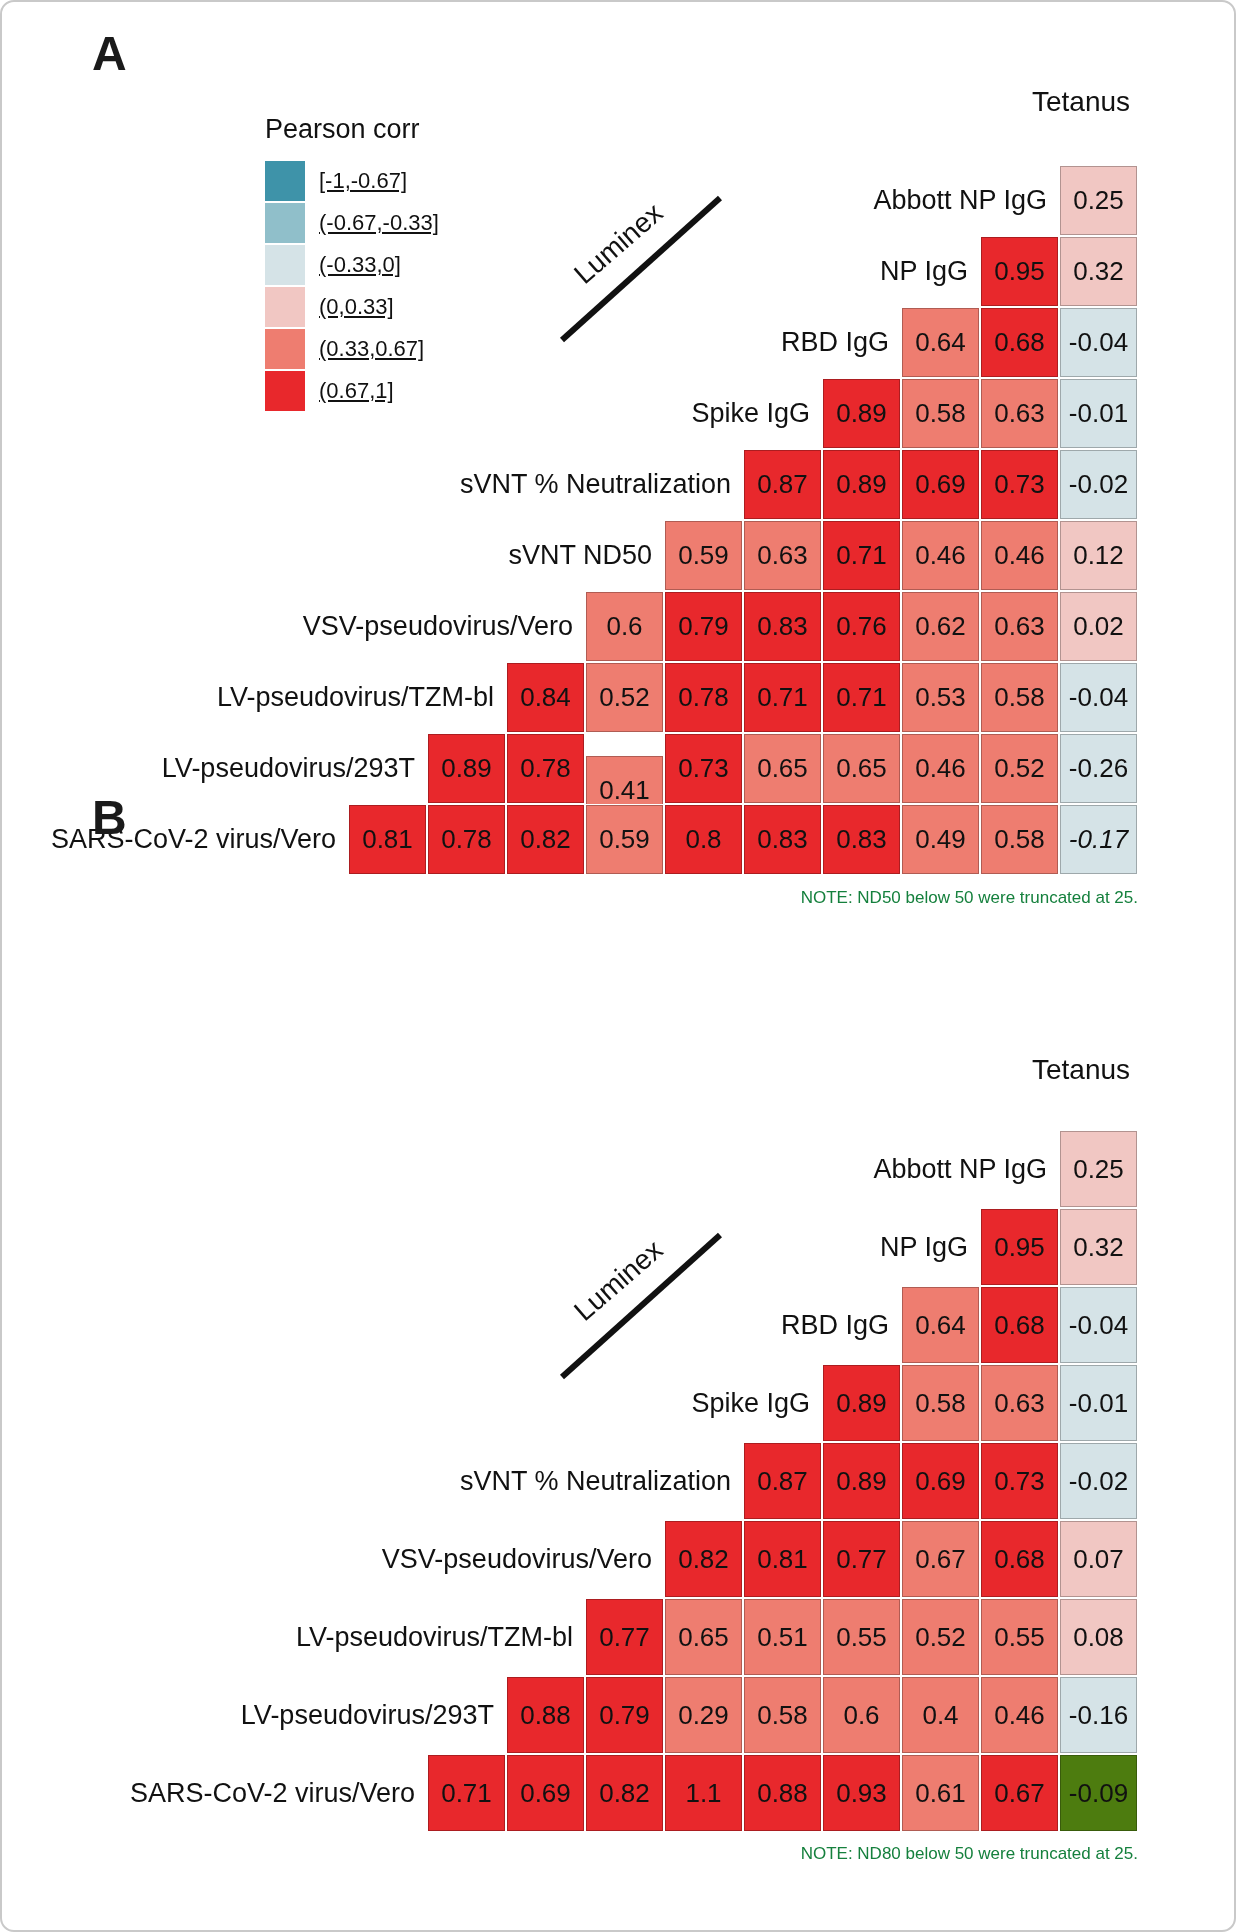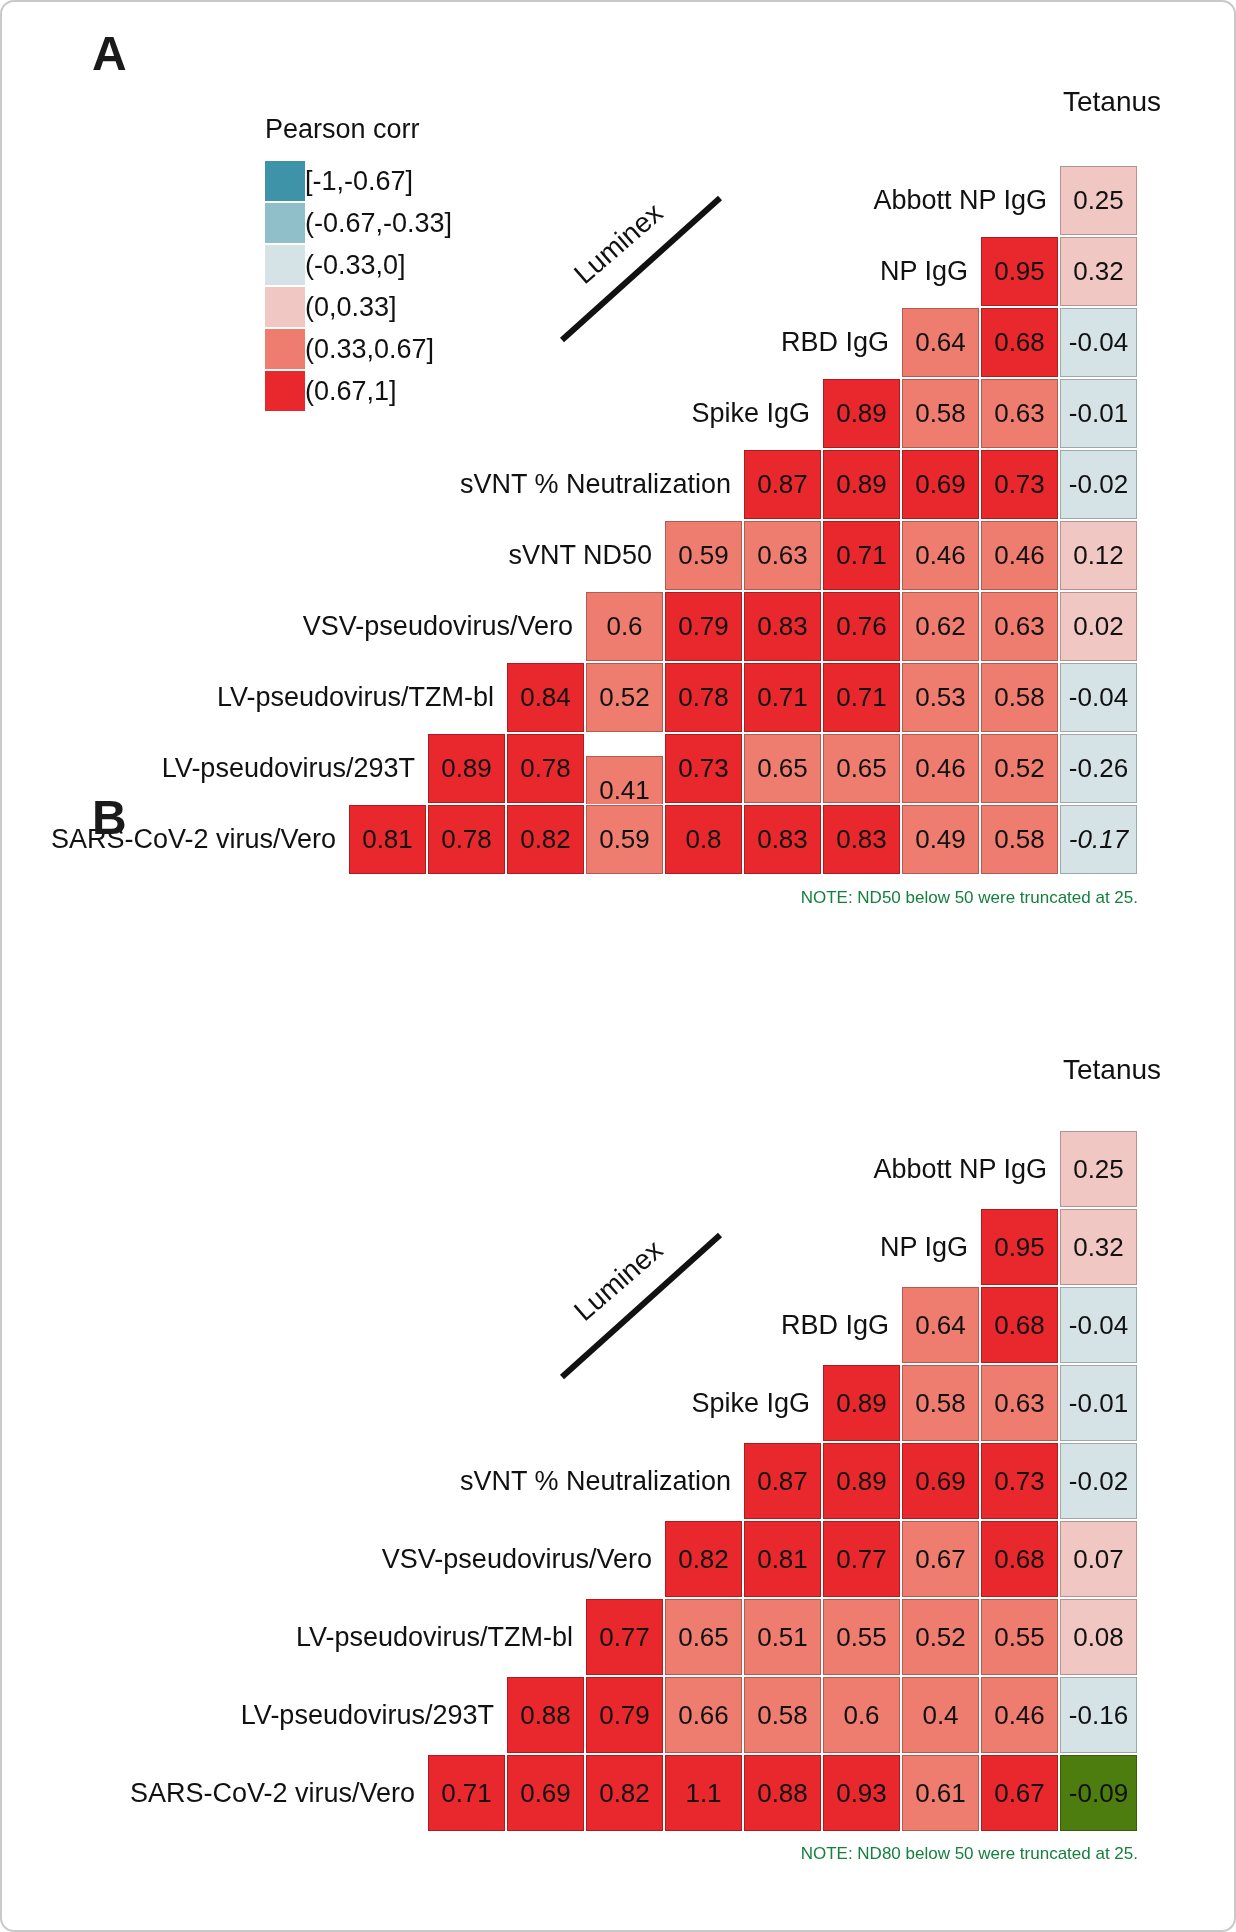--- a/index.html
+++ b/index.html
@@ -4,22 +4,22 @@
 <style>
   html,body{margin:0;padding:0;background:#ffffff;}
   body{font-family:"Liberation Sans", sans-serif; color:#111;}
   .figure{position:relative;width:1236px;height:1932px;background:#fff;
     border:2px solid #c9c9c9;border-radius:14px;box-sizing:border-box;overflow:hidden;}
   .panel-letter{position:absolute;left:90px;font-size:48px;font-weight:700;color:#1a1a1a;}
   .legend{position:absolute;left:263px;top:112px;}
   .legend-title{font-size:27px;margin-bottom:16px;color:#111;}
   .legend-row{display:flex;align-items:center;margin-bottom:2px;height:40px;}
   .legend-swatch{width:40px;height:40px;flex:0 0 40px;}
-  .legend-label{font-size:27px;white-space:nowrap;}
-  .col-header{position:absolute;width:160px;text-align:center;font-size:28px;}
+  .legend-label{font-size:22px;padding-left:14px;white-space:nowrap;text-decoration:underline;}
+  .col-header{position:absolute;width:160px;font-size:28px;}
   .matrix-row{position:absolute;right:96px;display:flex;align-items:center;}
   .row-label{font-size:27px;white-space:nowrap;margin-right:12px;color:#111;}
   .cell{box-sizing:border-box;height:100%;border:1.5px solid #ffffff;
     box-shadow:inset 0 0 0 1px rgba(0,0,0,0.26);
     display:flex;align-items:center;justify-content:center;
     font-size:26px;color:#111;}
   .note{position:absolute;right:96px;font-size:17px;color:#15803d;}
   .luminex{position:absolute;width:220px;height:180px;}
 </style>
 </head>
@@ -212,21 +212,21 @@
         <div class="cell" style="width: 79px; background: rgb(238, 125, 112);">0.51</div>
         <div class="cell" style="width: 79px; background: rgb(238, 125, 112);">0.55</div>
         <div class="cell" style="width: 79px; background: rgb(238, 125, 112);">0.52</div>
         <div class="cell" style="width: 79px; background: rgb(238, 125, 112);">0.55</div>
         <div class="cell" style="width: 79px; background: rgb(241, 199, 195);">0.08</div>
       </div>
       <div class="matrix-row" style="top: 1674px; height: 78px;">
         <div class="row-label">LV-pseudovirus/293T</div>
         <div class="cell" style="width: 79px; background: rgb(232, 40, 44);">0.88</div>
         <div class="cell" style="width: 79px; background: rgb(232, 40, 44);">0.79</div>
-        <div class="cell" style="width: 79px; background: rgb(238, 125, 112);">0.66</div>
+        <div class="cell" style="width: 79px; background: rgb(238, 125, 112);">0.29</div>
         <div class="cell" style="width: 79px; background: rgb(238, 125, 112);">0.58</div>
         <div class="cell" style="width: 79px; background: rgb(238, 125, 112);">0.6</div>
         <div class="cell" style="width: 79px; background: rgb(238, 125, 112);">0.4</div>
         <div class="cell" style="width: 79px; background: rgb(238, 125, 112);">0.46</div>
         <div class="cell" style="width: 79px; background: rgb(213, 227, 231);">-0.16</div>
       </div>
       <div class="matrix-row" style="top: 1752px; height: 78px;">
         <div class="row-label">SARS-CoV-2 virus/Vero</div>
         <div class="cell" style="width: 79px; background: rgb(232, 40, 44);">0.71</div>
         <div class="cell" style="width: 79px; background: rgb(232, 40, 44);">0.69</div>

